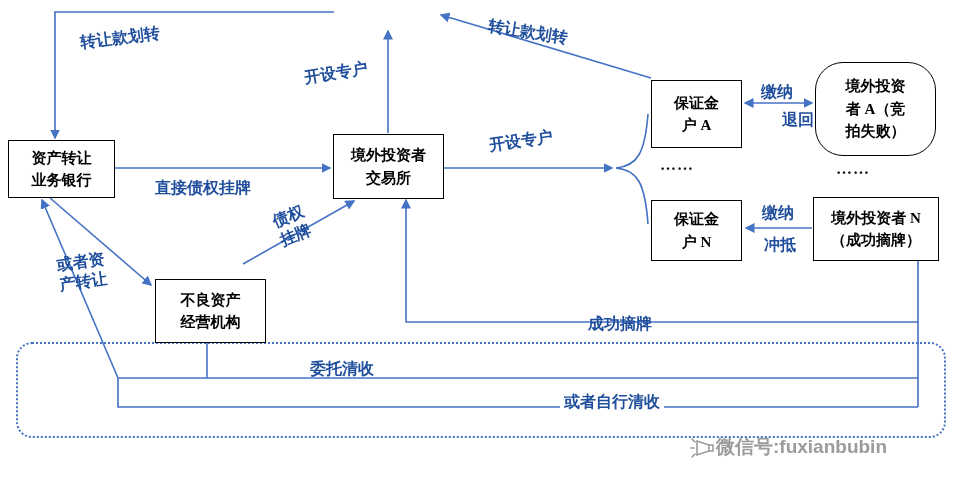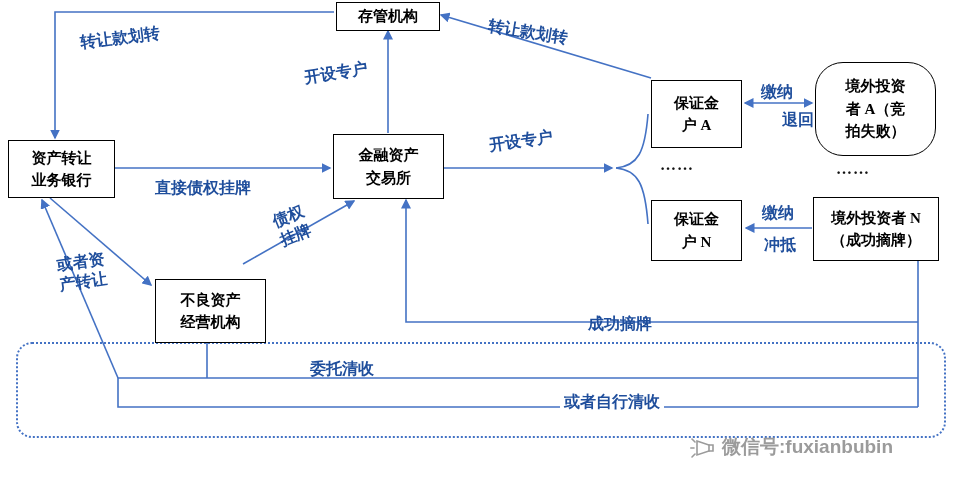--- a/index.html
+++ b/index.html
@@ -8,21 +8,21 @@
   .lines{position:absolute;left:0;top:0;z-index:2;pointer-events:none;}
   .edge{stroke:#4472C4;stroke-width:1.6;fill:none;}
   .dotted-box{position:absolute;left:16px;top:342px;width:926px;height:92px;
               border:2px dotted #4472C4;border-radius:16px;z-index:1;}
   .node{position:absolute;z-index:3;background:#fff;border:1.6px solid #000;
         display:flex;align-items:center;justify-content:center;text-align:center;
         font-weight:bold;font-size:15px;line-height:1.5;color:#000;white-space:pre-line;}
   .el{position:absolute;z-index:4;color:#1F4E9C;font-weight:bold;font-size:16px;
       line-height:1.25;white-space:pre-line;}
   .ell{position:absolute;z-index:4;color:#111;font-weight:bold;font-size:16px;letter-spacing:1px;}
-  .wm{position:absolute;left:690px;top:434px;z-index:5;display:flex;align-items:center;gap:6px;
+  .wm{position:absolute;left:690px;top:434px;z-index:5;display:flex;align-items:center;
       color:#9B9B9B;font-family:"Liberation Sans","DejaVu Sans",sans-serif;
       font-weight:bold;font-size:19px;}
   .whitebg{background:#fff;padding:0 4px;}
 </style>
 </head>
 <body>
 
 <div class="canvas">
 
   <svg class="lines" width="972" height="489">
@@ -46,24 +46,23 @@
     <path class="edge" d="M918 259 L918 407"></path>
     <path class="edge" d="M918 322 L406 322 L406 200" marker-end="url(#arrow)"></path>
     <path class="edge" d="M918 378 L118 378"></path>
     <path class="edge" d="M918 407 L118 407 L118 378"></path>
     <path class="edge" d="M118 378 L42 200" marker-end="url(#arrow)"></path>
     <path class="edge" d="M207 378 L207 333" marker-end="url(#arrow)"></path>
   </svg>
 
   <div class="dotted-box"></div>
 
-  <div class="node" style="left:336px;top:2px;width:102px;height:27px;">存管机构</div>
   <div class="node" style="left:8px;top:140px;width:105px;height:56px;">资产转让
 业务银行</div>
-  <div class="node" style="left:333px;top:134px;width:109px;height:63px;">金融资产
+  <div class="node" style="left:333px;top:134px;width:109px;height:63px;">境外投资者
 交易所</div>
   <div class="node" style="left:155px;top:267px;width:109px;height:62px;margin-top:12px;">不良资产
 经营机构</div>
   <div class="node" style="left:651px;top:80px;width:89px;height:66px;">保证金
 户 A</div>
   <div class="node" style="left:651px;top:200px;width:89px;height:59px;">保证金
 户 N</div>
   <div class="node" style="left:815px;top:62px;width:119px;height:92px;border-radius:28px;">境外投资
 者 A（竞
 拍失败）</div>

